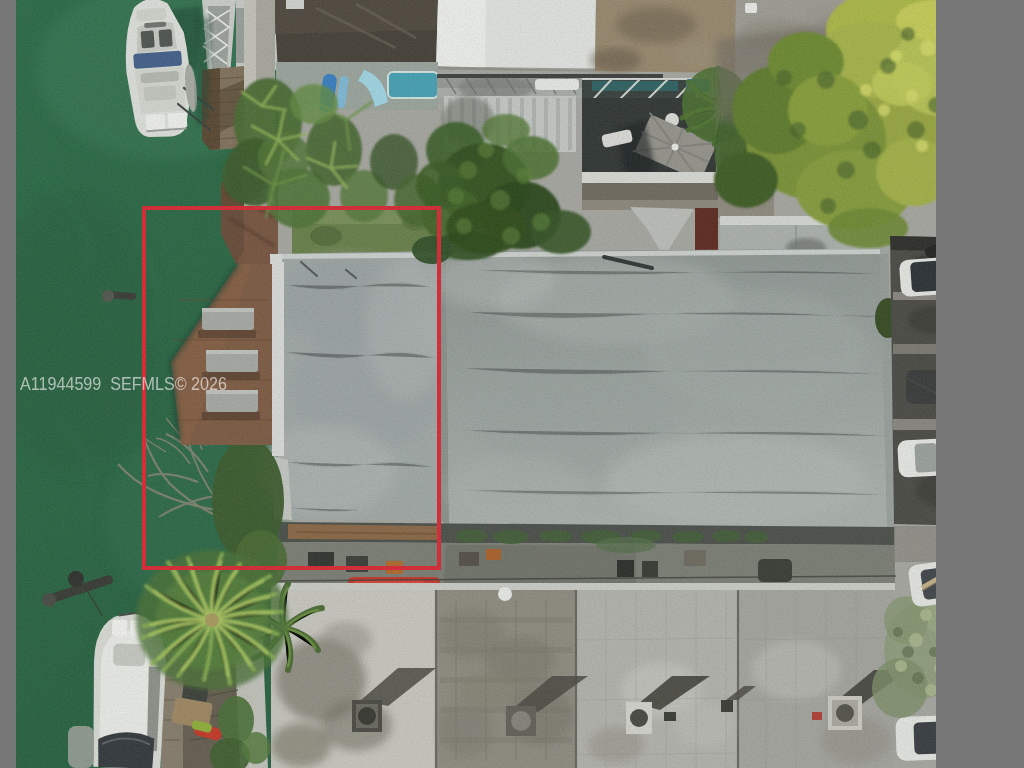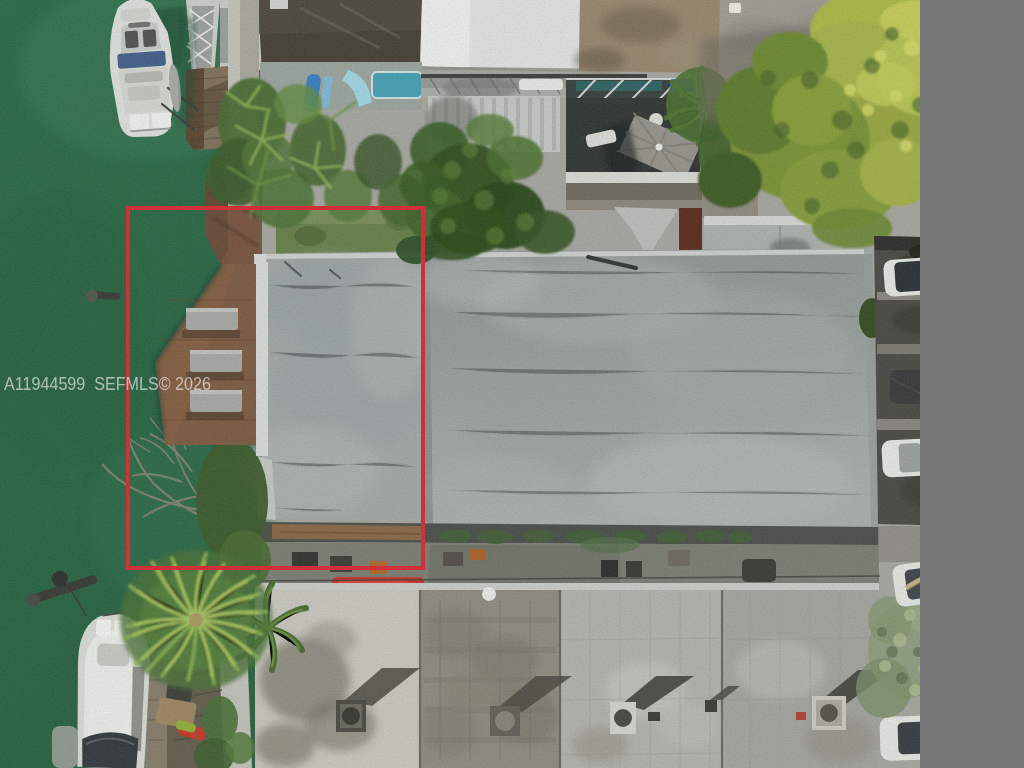--- a/index.html
+++ b/index.html
@@ -1,17 +1,17 @@
 <!DOCTYPE html>
 <html><head>
 <meta charset="utf-8">
 <style>
   html,body{margin:0;padding:0;background:#777;}
   #scene{width:920px;height:768px;position:relative;overflow:hidden;
-         font-family:"Liberation Sans", sans-serif;}
+         font-family:"Liberation Sans", sans-serif;margin-left:16px;}
 </style>
 </head>
 <body>
 <div id="scene">
 <svg width="1024" height="768" viewBox="0 0 1024 768">
 <defs>
   <filter id="b2">
           <feGaussianBlur stdDeviation="2"></feGaussianBlur>
         </filter>
   <filter id="b4">

